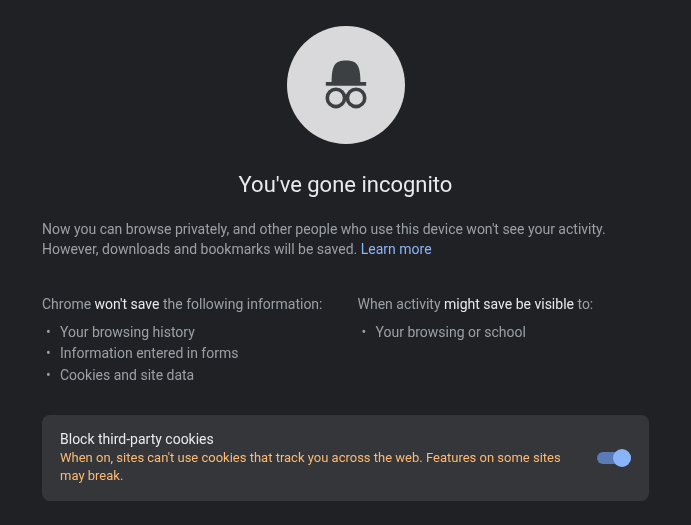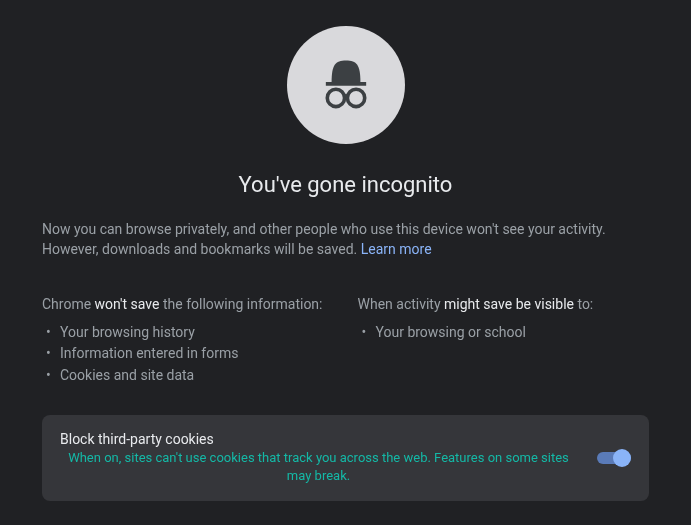--- a/index.html
+++ b/index.html
@@ -89,24 +89,23 @@
     align-items: center;
     gap: 20px;
   }
   .card-text { flex: 1; }
   .card-title {
     color: #e8eaed;
     font-size: 14px;
     margin-bottom: 2px;
   }
   .card-desc {
-    color: #14b8a6;
+    color: #fdba74;
     font-size: 13px;
     line-height: 1.4;
-    text-align: center;
   }
   .toggle {
     width: 34px;
     height: 18px;
     flex: 0 0 auto;
     position: relative;
     cursor: pointer;
   }
   .toggle-track {
     position: absolute;

